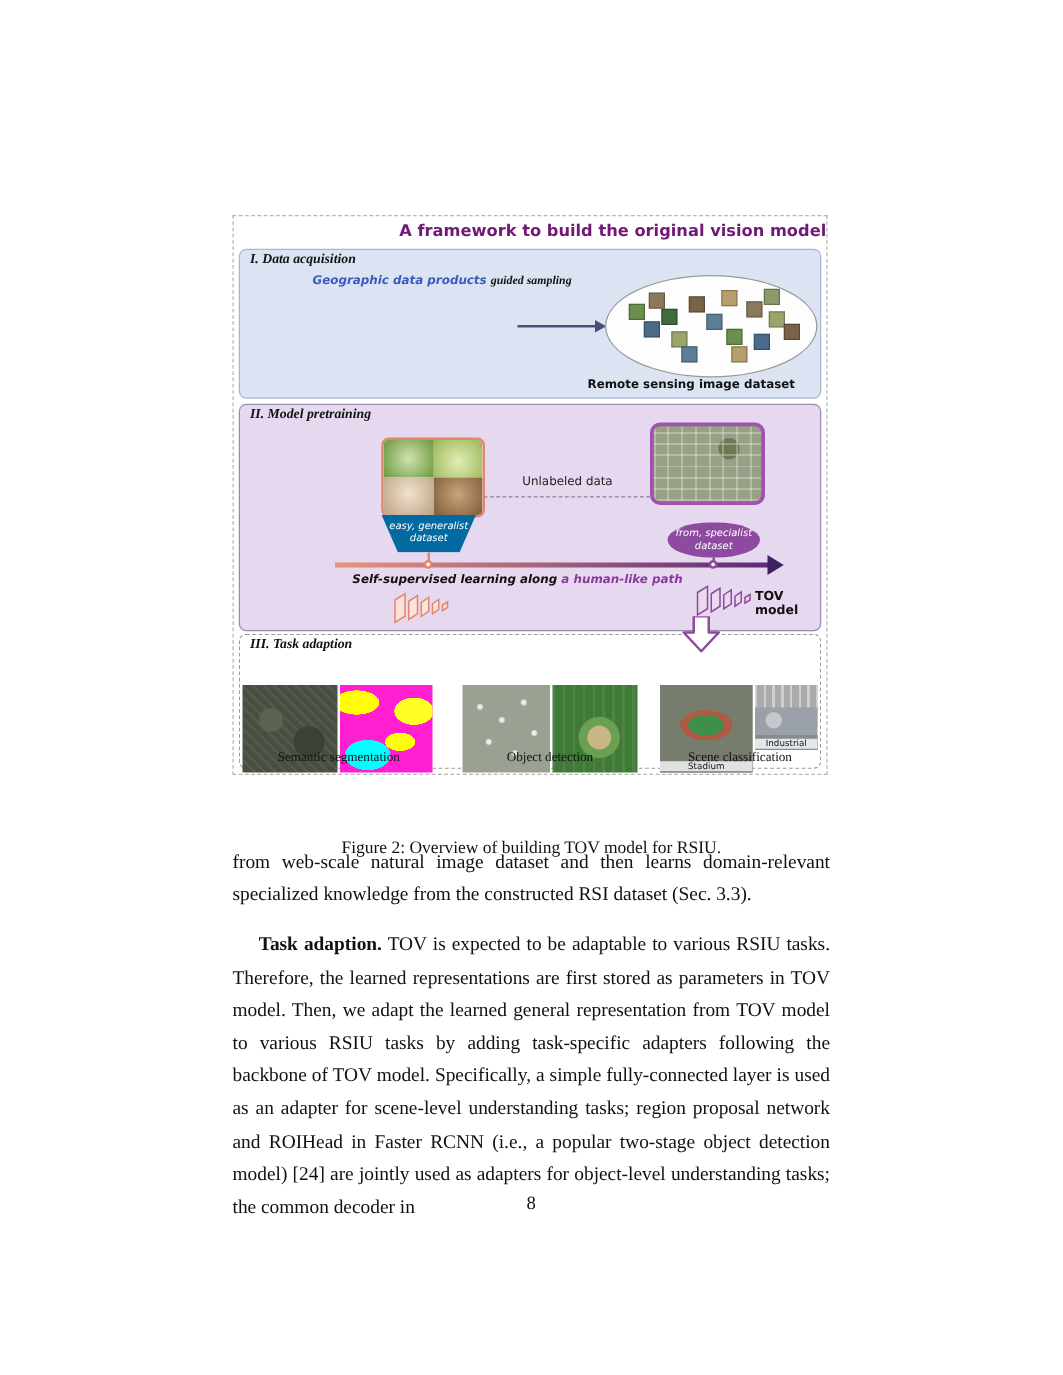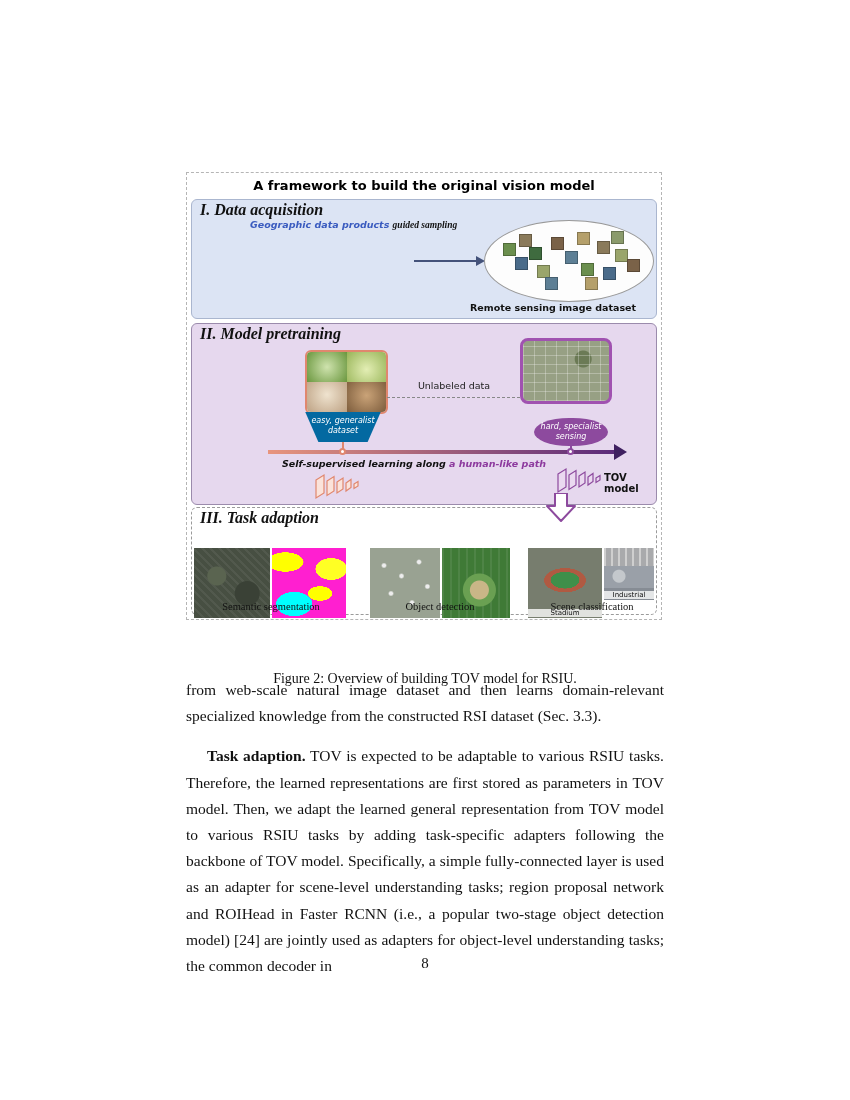--- a/index.html
+++ b/index.html
@@ -2,29 +2,29 @@
 <html><head>
 <meta charset="utf-8">
 <style>
   html,body{margin:0;padding:0;background:#e9e9e9;}
   .page{position:relative;width:850px;height:1100px;margin:0 auto;background:#ffffff;
         font-family:"Liberation Serif",serif;color:#111;overflow:hidden;}
 
   
   .fig{position:absolute;left:186px;top:172px;width:476px;height:448px;
        border:1px dashed #b5b5b5;background:#fff;box-sizing:border-box;}
-  .fig-title{position:absolute;top:5px;left:0;right:0;text-align:center;
-             font:bold 13px "DejaVu Sans",sans-serif;color:#000000;}
+  .fig-title{position:absolute;top:5px;left:0;right:0;text-align:right;
+             font:bold 13px "DejaVu Sans",sans-serif;color:#701a75;}
 
   .panel{position:absolute;left:4px;width:466px;border-radius:6px;box-sizing:border-box;}
   .p1{top:26px;height:120px;background:#dce4f4;border:1px solid #aab6cf;}
   .p2{top:150px;height:182px;background:#e6d8ee;border:1px solid #9b8bac;}
   .p3{top:334px;height:108px;background:#fff;border:1.5px dashed #9a9a9a;}
   .panel-h{position:absolute;top:1px;left:8px;font-family:"Liberation Serif",serif;
-           font-style:italic;font-weight:bold;font-size:16px;color:#111;}
+           font-style:italic;font-weight:bold;font-size:11px;color:#111;}
 
   
   .guided{position:absolute;left:58px;top:19px;font:italic bold 9.5px "DejaVu Sans",sans-serif;white-space:nowrap;}
   .guided .blue{color:#3a5bbf;} .guided .dark{color:#111;font-family:Liberation Serif, serif;}
   .dashed-box{position:absolute;left:62px;top:30px;width:156px;height:84px;
               border:1.5px dashed #4a6fd0;border-radius:3px;}
   .worldmap{position:absolute;left:5px;top:4px;width:74px;height:42px;}
   .lbl-crowd{position:absolute;left:82px;top:10px;width:70px;text-align:center;
              font:bold 8.5px "DejaVu Sans",sans-serif;line-height:1.25;}
   .landcover{position:absolute;left:5px;top:50px;width:74px;height:28px;
@@ -176,21 +176,21 @@
         <div class="nat pear"></div>
         <div class="nat dog1"></div>
         <div class="nat dog2"></div>
       </div>
       <div class="purple-img"></div>
 
       <div class="unlabeled">Unlabeled data</div>
       <div class="dashcon"></div>
 
       <div class="easy">easy, generalist dataset</div>
-      <div class="hard">hard, specialist sensing</div>
+      <div class="hard">from, specialist dataset</div>
 
       <div class="conn e"></div>
       <div class="conn h"></div>
       <div class="ssl-line"></div>
       <div class="ssl-head"></div>
       <div class="dot e"></div>
       <div class="dot h"></div>
 
       <div class="ssl-text">
         <span>Self-supervised learning along</span>

